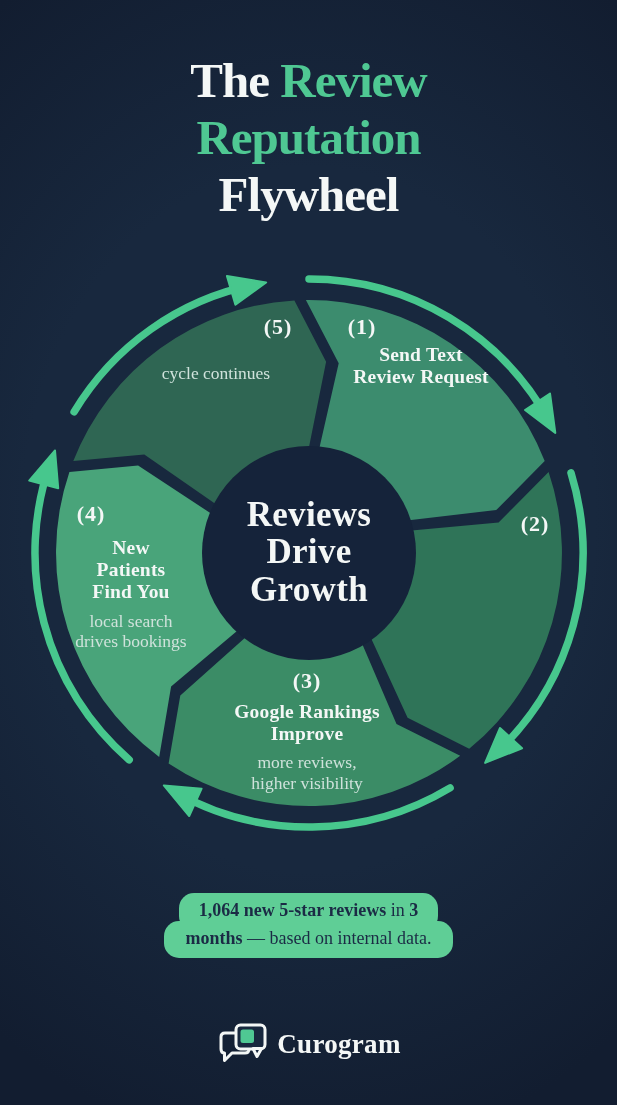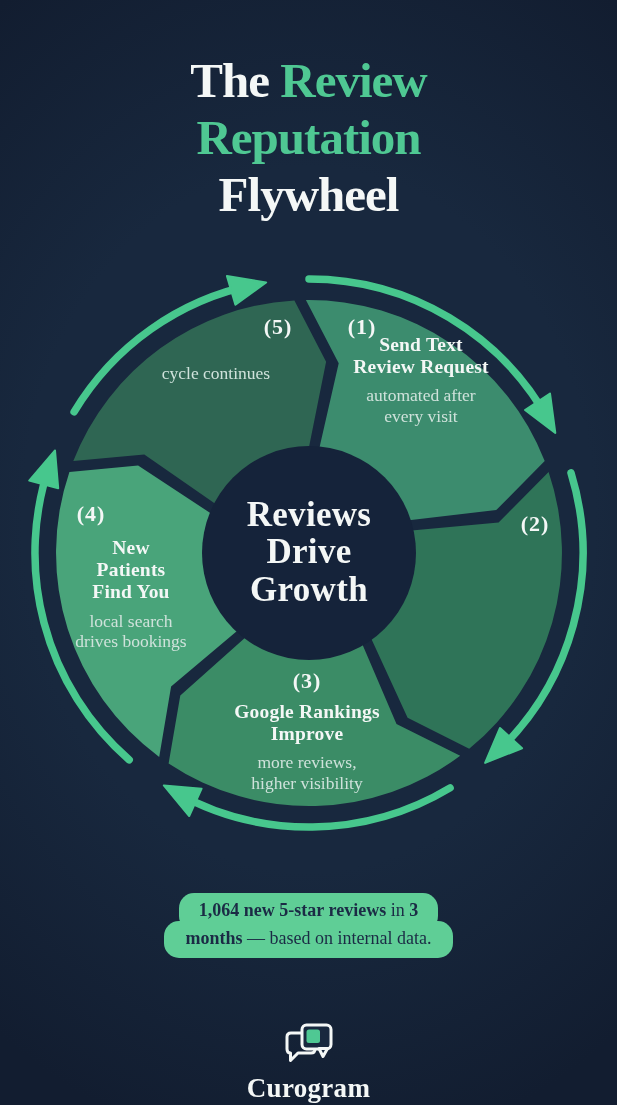--- a/index.html
+++ b/index.html
@@ -20,38 +20,38 @@
   .num{position:absolute;transform:translateX(-50%);font-size:22px;font-weight:800;
     color:var(--white);letter-spacing:1px;white-space:nowrap;}
   .n1{left:362px;top:314px;} .n2{left:535px;top:511px;} .n3{left:307px;top:668px;}
   .n4{left:91px;top:501px;} .n5{left:278px;top:314px;}
   
   .seg{position:absolute;transform:translateX(-50%);text-align:center;}
   .seg .t{font-size:19.5px;font-weight:800;color:var(--white);line-height:1.14;
     white-space:pre-line;letter-spacing:.2px;}
   .seg .s{font-size:17.5px;font-weight:400;color:var(--sub);line-height:1.17;
     white-space:pre-line;margin-top:7px;}
-  .p1{left:421px;top:334px;width:190px;} .p2{left:493px;top:549px;width:160px;}
+  .p1{left:421px;top:344px;width:190px;} .p2{left:493px;top:549px;width:160px;}
   .p3{left:307px;top:701px;width:220px;} .p4{left:131px;top:537px;width:160px;}
   .p5{left:216px;top:356px;width:200px;}
   
   .center-label{position:absolute;left:309px;top:496px;transform:translateX(-50%);
     text-align:center;font-size:35px;font-weight:800;color:var(--white);
     line-height:1.07;white-space:pre-line;letter-spacing:.3px;}
   
   .stat{position:absolute;top:893px;left:0;width:100%;display:flex;
     flex-direction:column;align-items:center;}
   .stat .row{background:var(--stat-bg);color:var(--stat-text);font-size:18px;
     line-height:1.2;padding:7px 20px 9px;border-radius:15px;white-space:nowrap;}
   .stat .row2{margin-top:-10px;padding:7px 22px 9px;}
   .stat .sb{font-weight:800;}
   .stat .sr{font-weight:500;}
   
   .footer{position:absolute;top:1022px;left:0;width:100%;display:flex;
-    justify-content:center;align-items:center;gap:7px;flex-direction:column;}
+    justify-content:center;align-items:center;gap:7px;}
   .brand{font-size:27px;font-weight:700;color:var(--white);letter-spacing:.3px;}
 </style>
 </head>
 <body>
 
 <div class="stage">
 
   <div class="header">
     <div><span class="w">The </span><span class="g">Review</span></div>
     <div class="g">Reputation</div>
@@ -79,22 +79,20 @@
 
   <div class="num n1">(1)</div>
   <div class="num n2">(2)</div>
   <div class="num n3">(3)</div>
   <div class="num n4">(4)</div>
   <div class="num n5">(5)</div>
 
   <div class="seg p1">
     <div class="t">Send Text
 Review Request</div>
-    <div class="s">automated after
-every visit</div>
   </div>
   <div class="seg p3">
     <div class="t">Google Rankings
 Improve</div>
     <div class="s">more reviews,
 higher visibility</div>
   </div>
   <div class="seg p4">
     <div class="t">New
 Patients

